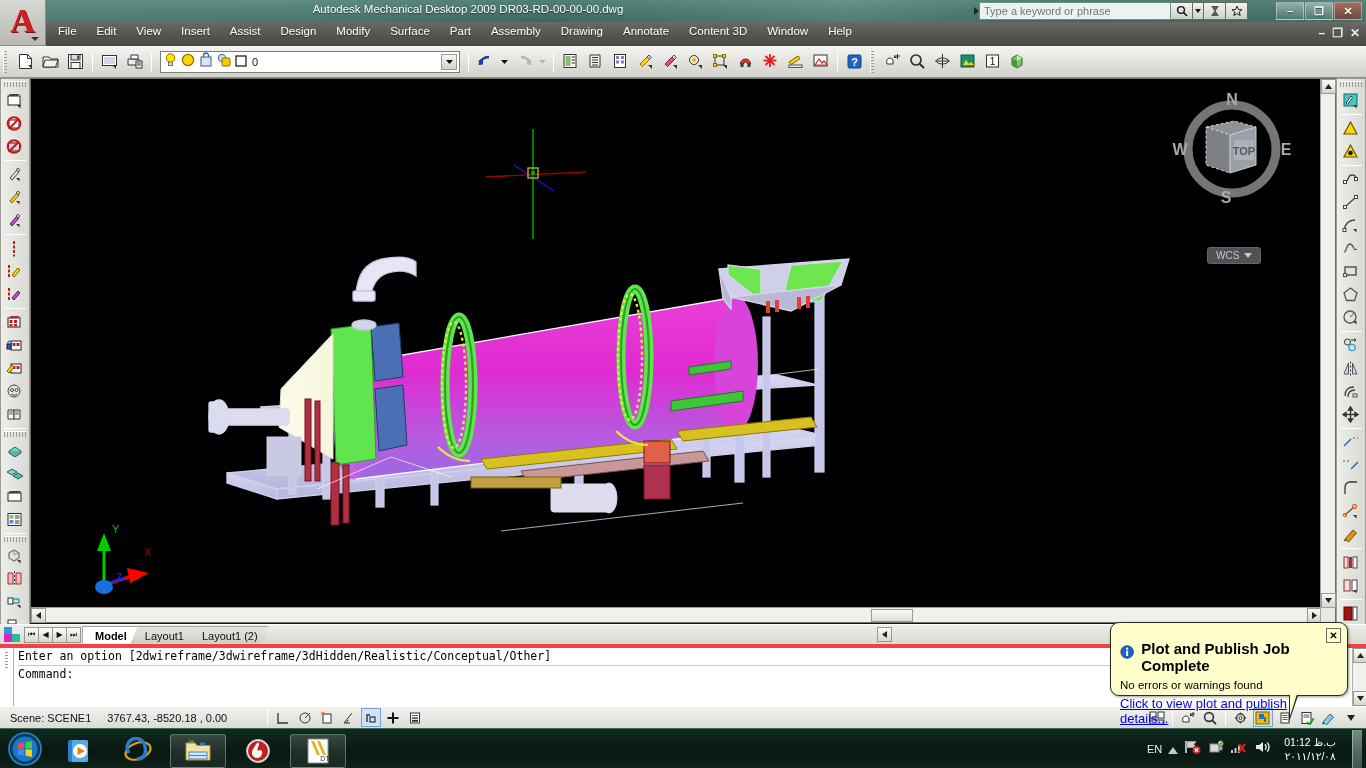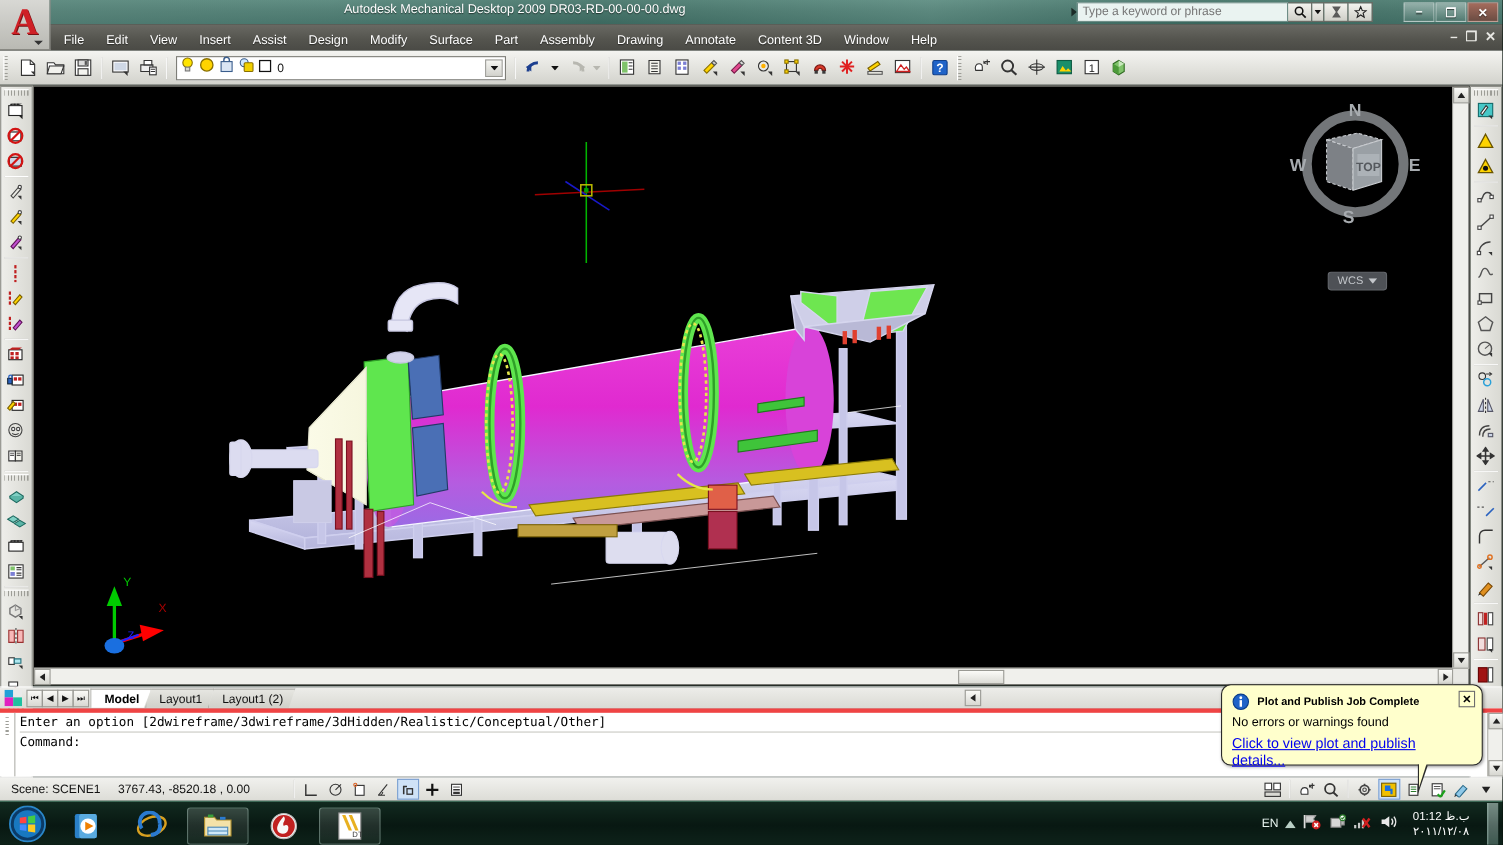--- a/index.html
+++ b/index.html
@@ -81,21 +81,21 @@
     color: #fff; font-size: 11px; font-weight: bold;
     text-shadow: 0 1px 1px rgba(0,0,0,.6);
   }
   #winbtns { position: absolute; right: 4px; top: 2px; display: flex; z-index: 10; }
   #winbtns .wbtn.close { background: linear-gradient(180deg, rgba(230,90,70,.55), rgba(150,30,20,.45)); }
 
   
   #menubar {
     position: absolute; left: 0; top: 22px; width: 1366px; height: 24px;
     background: linear-gradient(180deg,#6a6a64 0%, #55554f 55%, #4a4a45 100%);
-    display: flex; align-items: flex-end; padding-left: 48px;
+    display: flex; align-items: flex-start; padding-left: 48px;
   }
   #menubar .mi {
     color: #fff; font-size: 11.5px; padding: 3px 10px; white-space: nowrap;
     text-shadow: 0 1px 1px rgba(0,0,0,.5);
   }
   #menu-winbtns { position: absolute; right: 6px; top: 4px; display: flex; gap: 7px; }
   #menu-winbtns span { color: #e8e8e4; font-size: 12px; font-weight: bold; }
 
   
   #toolbar {
@@ -293,21 +293,21 @@
     border-left: 1px solid rgba(200,230,220,.5);
   }
 
   
   #balloon {
     position: absolute; left: 1110px; top: 622px; width: 238px; height: 74px;
     background: #ffffcc; border: 1px solid #2b2b2b; border-radius: 9px;
     box-shadow: 1px 1px 3px rgba(0,0,0,.4); z-index: 60;
     padding: 7px 9px;
   }
-  #balloon .btitle { font-size: 10px; font-weight: bold; color: #000; }
+  #balloon .btitle { font-size: 15px; font-weight: bold; color: #000; margin-top: 10px; }
   #balloon .bbody  { font-size: 11.5px; color: #000; margin-top: 5px; }
   #balloon .blink  { font-size: 13px; color: #0000ee; text-decoration: underline; margin-top: 5px; display: block; }
   #balloon .bclose {
     position: absolute; right: 6px; top: 5px; width: 15px; height: 15px;
     border: 1px solid #6d6d6d; background: #ffffcc;
     display: flex; align-items: center; justify-content: center;
     font-size: 10px; font-weight: bold; color: #000;
   }
   #balloon .btail {
     position: absolute; left: 178px; top: 72px; width: 0; height: 0;

